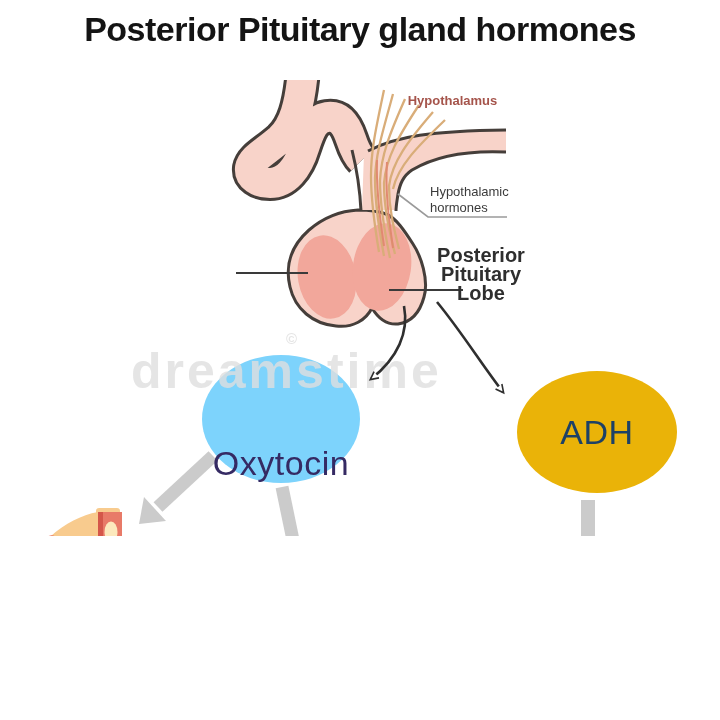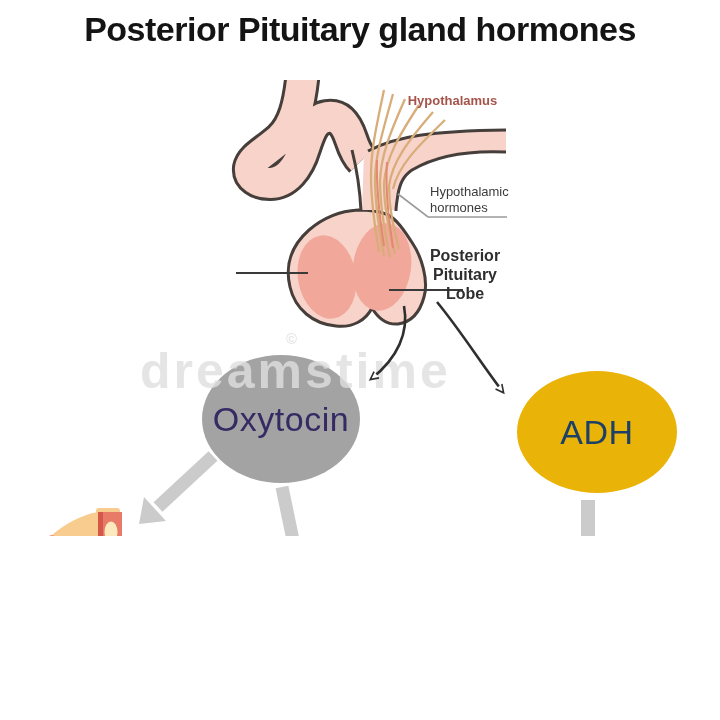--- a/index.html
+++ b/index.html
@@ -6,27 +6,27 @@
   #stage{position:relative;width:720px;height:536px;background:#ffffff;overflow:hidden;
          font-family:"Liberation Sans", sans-serif;}
   .abs{position:absolute;}
   #title{top:10px;left:0;width:720px;text-align:center;font-size:34px;font-weight:700;
          color:#141414;letter-spacing:-0.5px;z-index:4;}
   .gland-label{color:#3b3b3b;font-size:13px;line-height:16px;z-index:6;}
   .gland-label span{display:block;}
   #lbl-hypothalamus{top:93px;left:405px;width:95px;text-align:center;font-weight:600;z-index:6;}
   #lbl-neurons{top:184px;left:430px;width:90px;text-align:left;}
   #lbl-anterior{top:237px;left:228px;width:70px;text-align:center;line-height:17px;}
-  #lbl-posterior{top:246px;left:412px;width:106px;text-align:center;font-weight:700;
-                 font-size:16px;line-height:19px;color:#2e2e2e;}
+  #lbl-posterior{top:246px;left:428px;width:106px;text-align:center;font-weight:700;
+                 font-size:20px;line-height:19px;color:#2e2e2e;}
   .hormone{border-radius:50%;display:flex;align-items:center;justify-content:center;z-index:10;}
   .hormone span{font-size:34px;font-weight:400;letter-spacing:0.5px;}
   #oxytocin{left:202px;top:355px;width:158px;height:128px;}
   #adh{left:517px;top:371px;width:160px;height:122px;}
-  #watermark{left:140px;top:342px;font-size:50px;font-weight:700;letter-spacing:3px;z-index:20;
+  #watermark{left:131px;top:342px;font-size:50px;font-weight:700;letter-spacing:3px;z-index:20;
              pointer-events:none;}
   #watermark-sym{left:286px;top:330px;font-size:15px;font-weight:700;z-index:20;pointer-events:none;}
   svg{display:block;}
   #gland-svg{left:230px;top:80px;z-index:5;}
   #gray-arrows-svg{left:0;top:0;z-index:6;}
   #black-arrows-svg{left:0;top:0;z-index:30;pointer-events:none;}
   .organ{z-index:15;}
   #breast-svg{left:12px;top:506px;}
   #uterus-svg{left:210px;top:560px;}
   #kidneys-svg{left:495px;top:562px;}
@@ -91,21 +91,21 @@
     <g>
       <line x1="282" y1="487" x2="293" y2="540" stroke-width="13" stroke="#cbcbcb"></line>
       <polygon points="298,562 278,544 309,537" fill="#cbcbcb"></polygon>
     </g>
     <g>
       <line x1="588" y1="500" x2="588" y2="546" stroke-width="14" stroke="#cbcbcb"></line>
       <polygon points="588,570 571,546 605,546" fill="#cbcbcb"></polygon>
     </g>
   </svg>
 
-  <div id="oxytocin" class="abs hormone" style="background-color: #a3a3a3;">
+  <div id="oxytocin" class="abs hormone" style="background-color: #7dd3fc; align-items: flex-end;">
     <span style="color: rgb(53, 42, 99);">Oxytocin</span>
   </div>
   <div id="adh" class="abs hormone" style="background-color: #eab308;">
     <span style="color: rgb(29, 65, 102);">ADH</span>
   </div>
 
   <svg id="black-arrows-svg" class="abs" width="720" height="720" viewBox="0 0 720 720">
     <defs>
       <marker id="ah" markerWidth="12" markerHeight="12" refX="8" refY="5" orient="auto" markerUnits="userSpaceOnUse">
         <path d="M 1,1 L 9,5 L 1,9" fill="#ffffff" stroke-width="1.6" stroke="#2f2f2f"></path>

